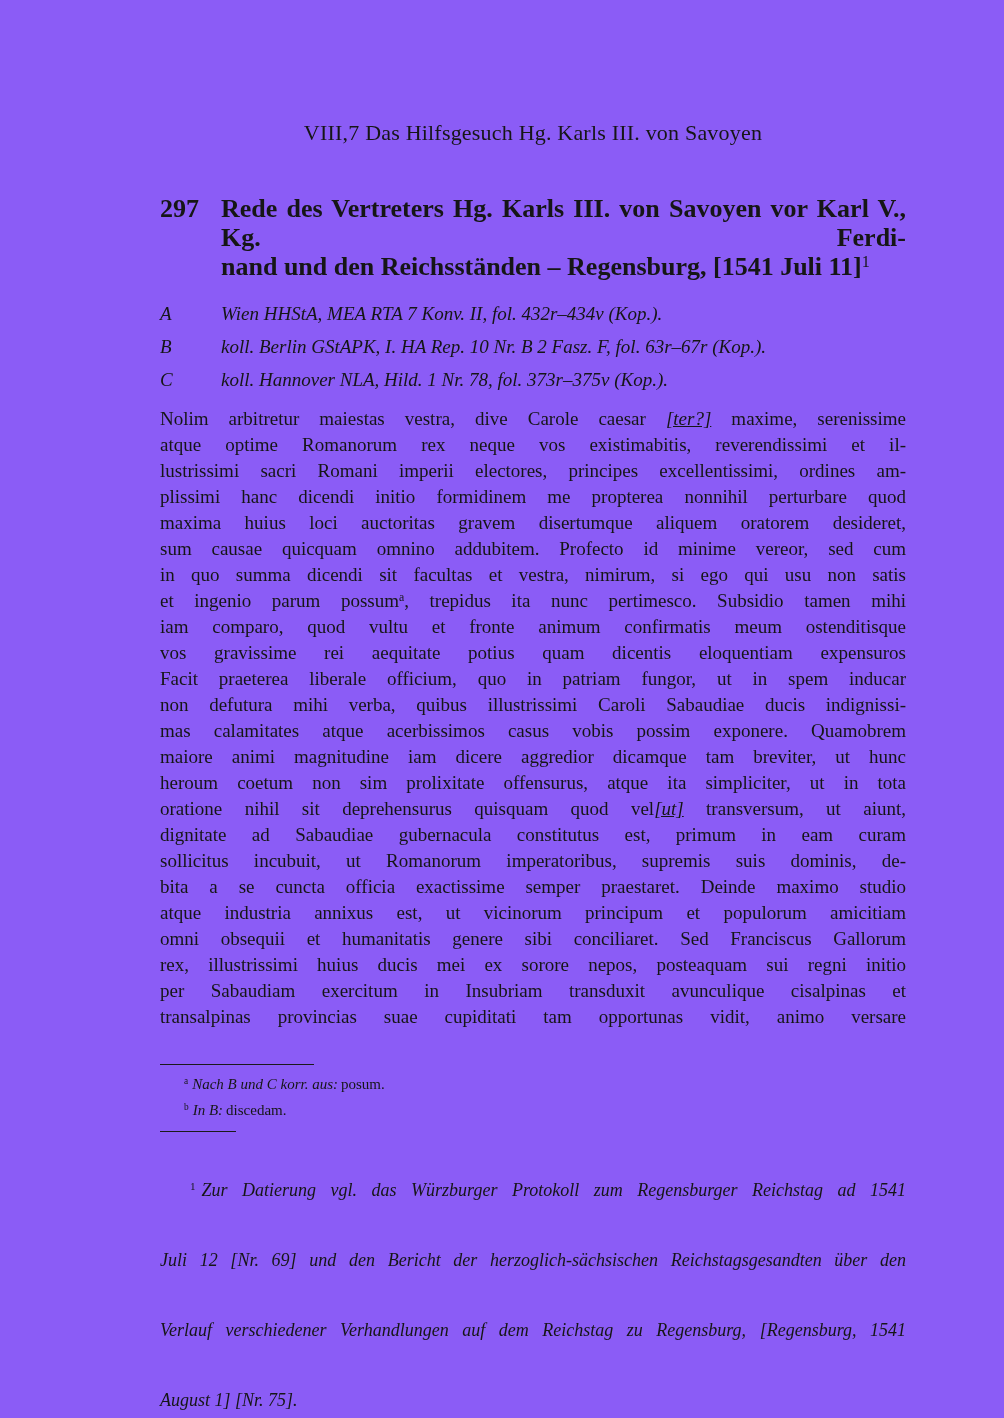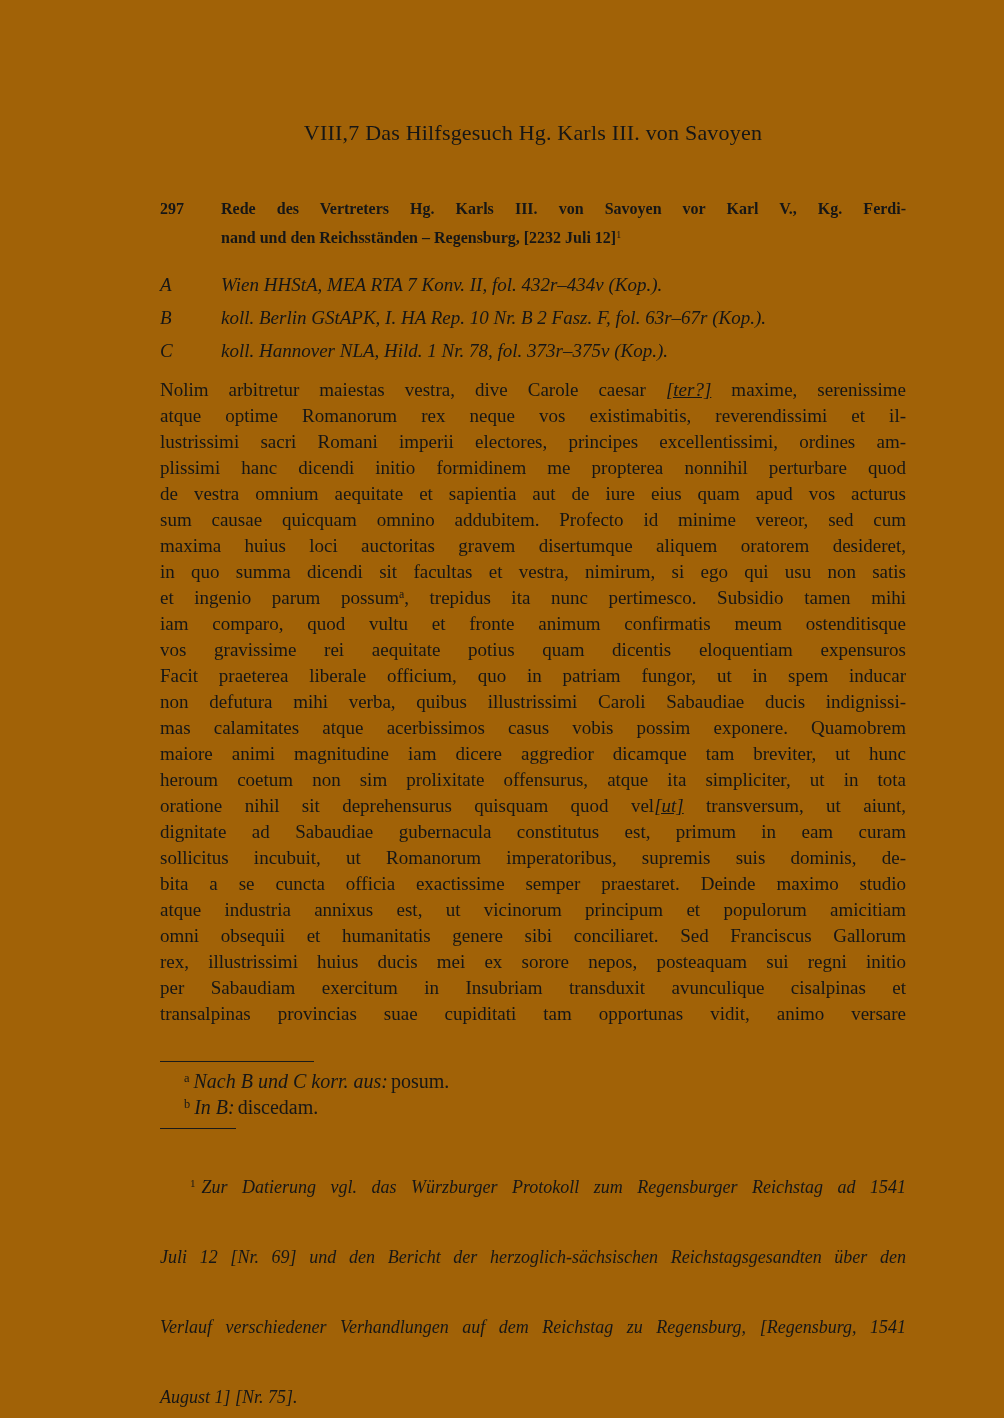--- a/index.html
+++ b/index.html
@@ -1,50 +1,50 @@
 <!DOCTYPE html>
 <html><head>
 <meta charset="utf-8">
 <style>
   html,body{margin:0;padding:0;background:#e8e8e8;}
   .page{
     position:relative;
     width:1004px;height:1418px;
     margin:0 auto;
-    background:#a16207;
+    background:#8b5cf6;
     font-family:"Liberation Serif", serif;
     color:#161616;
     overflow:hidden;
   }
   .content{position:absolute;left:160px;top:0;width:746px;}
 
   .section-title{
     margin:0;padding-top:118px;
     font-weight:400;font-size:22px;line-height:30px;
     text-align:center;letter-spacing:.2px;
   }
 
-  .entry-heading{display:flex;margin-top:46px;font-weight:700;font-size:16px;line-height:29px;}
+  .entry-heading{display:flex;margin-top:46px;font-weight:700;font-size:26px;line-height:29px;}
   .entry-number{width:61px;flex:none;}
   .entry-title{flex:1;}
   .jline{text-align:justify;text-align-last:justify;}
 
   sup{font-size:.62em;line-height:0;position:relative;top:-.5em;vertical-align:baseline;font-style:normal;}
   .fn-ref{font-weight:400;}
 
   .sources{margin-top:16px;font-style:italic;font-size:19px;}
   .source-row{display:flex;line-height:33px;}
   .source-siglum{width:61px;flex:none;}
   .source-text{flex:1;}
 
   .body-par{margin-top:10px;font-size:19px;line-height:26px;}
   .body-line{text-align:justify;text-align-last:justify;}
   .body-line i{font-style:italic;text-decoration:underline;}
 
-  .apparatus{margin-top:34px;font-size:20px;line-height:26px;}
+  .apparatus{margin-top:34px;font-size:15px;line-height:26px;}
   .rule{border-top:1.6px solid #1a1a1a;height:0;}
   .rule-a{width:154px;margin-bottom:6px;}
   .apparatus-note{padding-left:24px;}
   .apparatus-note sup{margin-right:4px;}
   .note-italic{font-style:italic;margin-right:3px;}
   .note-roman{font-style:normal;}
 
   .commentary{margin-top:8px;font-size:18px;line-height:23px;font-style:italic;}
   .rule-c{width:76px;margin-bottom:5px;}
   .note-line{text-align:justify;text-align-last:justify;margin-top:47px;}
@@ -56,21 +56,21 @@
 
 <div class="page">
   <div class="content">
 
     <h1 class="section-title">VIII,7 Das Hilfsgesuch Hg. Karls III. von Savoyen</h1>
 
     <div class="entry-heading">
       <div class="entry-number">297</div>
       <div class="entry-title">
         <div class="jline">Rede des Vertreters Hg. Karls III. von Savoyen vor Karl V., Kg. Ferdi-</div>
-        <div><span>nand und den Reichsständen – Regensburg, [2232 Juli 12]</span><sup class="fn-ref">1</sup></div>
+        <div><span>nand und den Reichsständen – Regensburg, [1541 Juli 11]</span><sup class="fn-ref">1</sup></div>
       </div>
     </div>
 
     <div class="sources">
       <div class="source-row">
         <span class="source-siglum">A</span>
         <span class="source-text">Wien HHStA, MEA RTA 7 Konv. II, fol. 432r–434v (Kop.).</span>
       </div>
       <div class="source-row">
         <span class="source-siglum">B</span>
@@ -80,23 +80,22 @@
         <span class="source-siglum">C</span>
         <span class="source-text">koll. Hannover NLA, Hild. 1 Nr. 78, fol. 373r–375v (Kop.).</span>
       </div>
     </div>
 
     <div class="body-par">
         <div class="body-line">Nolim arbitretur maiestas vestra, dive Carole caesar <i>[ter?]</i> maxime, serenissime</div>
         <div class="body-line">atque optime Romanorum rex neque vos existimabitis, reverendissimi et il-</div>
         <div class="body-line">lustrissimi sacri Romani imperii electores, principes excellentissimi, ordines am-</div>
         <div class="body-line">plissimi hanc dicendi initio formidinem me propterea nonnihil perturbare quod</div>
-        <div class="body-line">de vestra omnium aequitate et sapientia aut de iure eius quam apud vos acturus</div>
+        <div class="body-line">maxima huius loci auctoritas gravem disertumque aliquem oratorem desideret,</div>
         <div class="body-line">sum causae quicquam omnino addubitem. Profecto id minime vereor, sed cum</div>
-        <div class="body-line">maxima huius loci auctoritas gravem disertumque aliquem oratorem desideret,</div>
         <div class="body-line">in quo summa dicendi sit facultas et vestra, nimirum, si ego qui usu non satis</div>
         <div class="body-line">et ingenio parum possum<sup>a</sup>, trepidus ita nunc pertimesco. Subsidio tamen mihi</div>
         <div class="body-line">iam comparo, quod vultu et fronte animum confirmatis meum ostenditisque</div>
         <div class="body-line">vos gravissime rei aequitate potius quam dicentis eloquentiam expensuros</div>
         <div class="body-line">Facit praeterea liberale officium, quo in patriam fungor, ut in spem inducar</div>
         <div class="body-line">non defutura mihi verba, quibus illustrissimi Caroli Sabaudiae ducis indignissi-</div>
         <div class="body-line">mas calamitates atque acerbissimos casus vobis possim exponere. Quamobrem</div>
         <div class="body-line">maiore animi magnitudine iam dicere aggredior dicamque tam breviter, ut hunc</div>
         <div class="body-line">heroum coetum non sim prolixitate offensurus, atque ita simpliciter, ut in tota</div>
         <div class="body-line">oratione nihil sit deprehensurus quisquam quod vel<i>[ut]</i> transversum, ut aiunt,</div>

